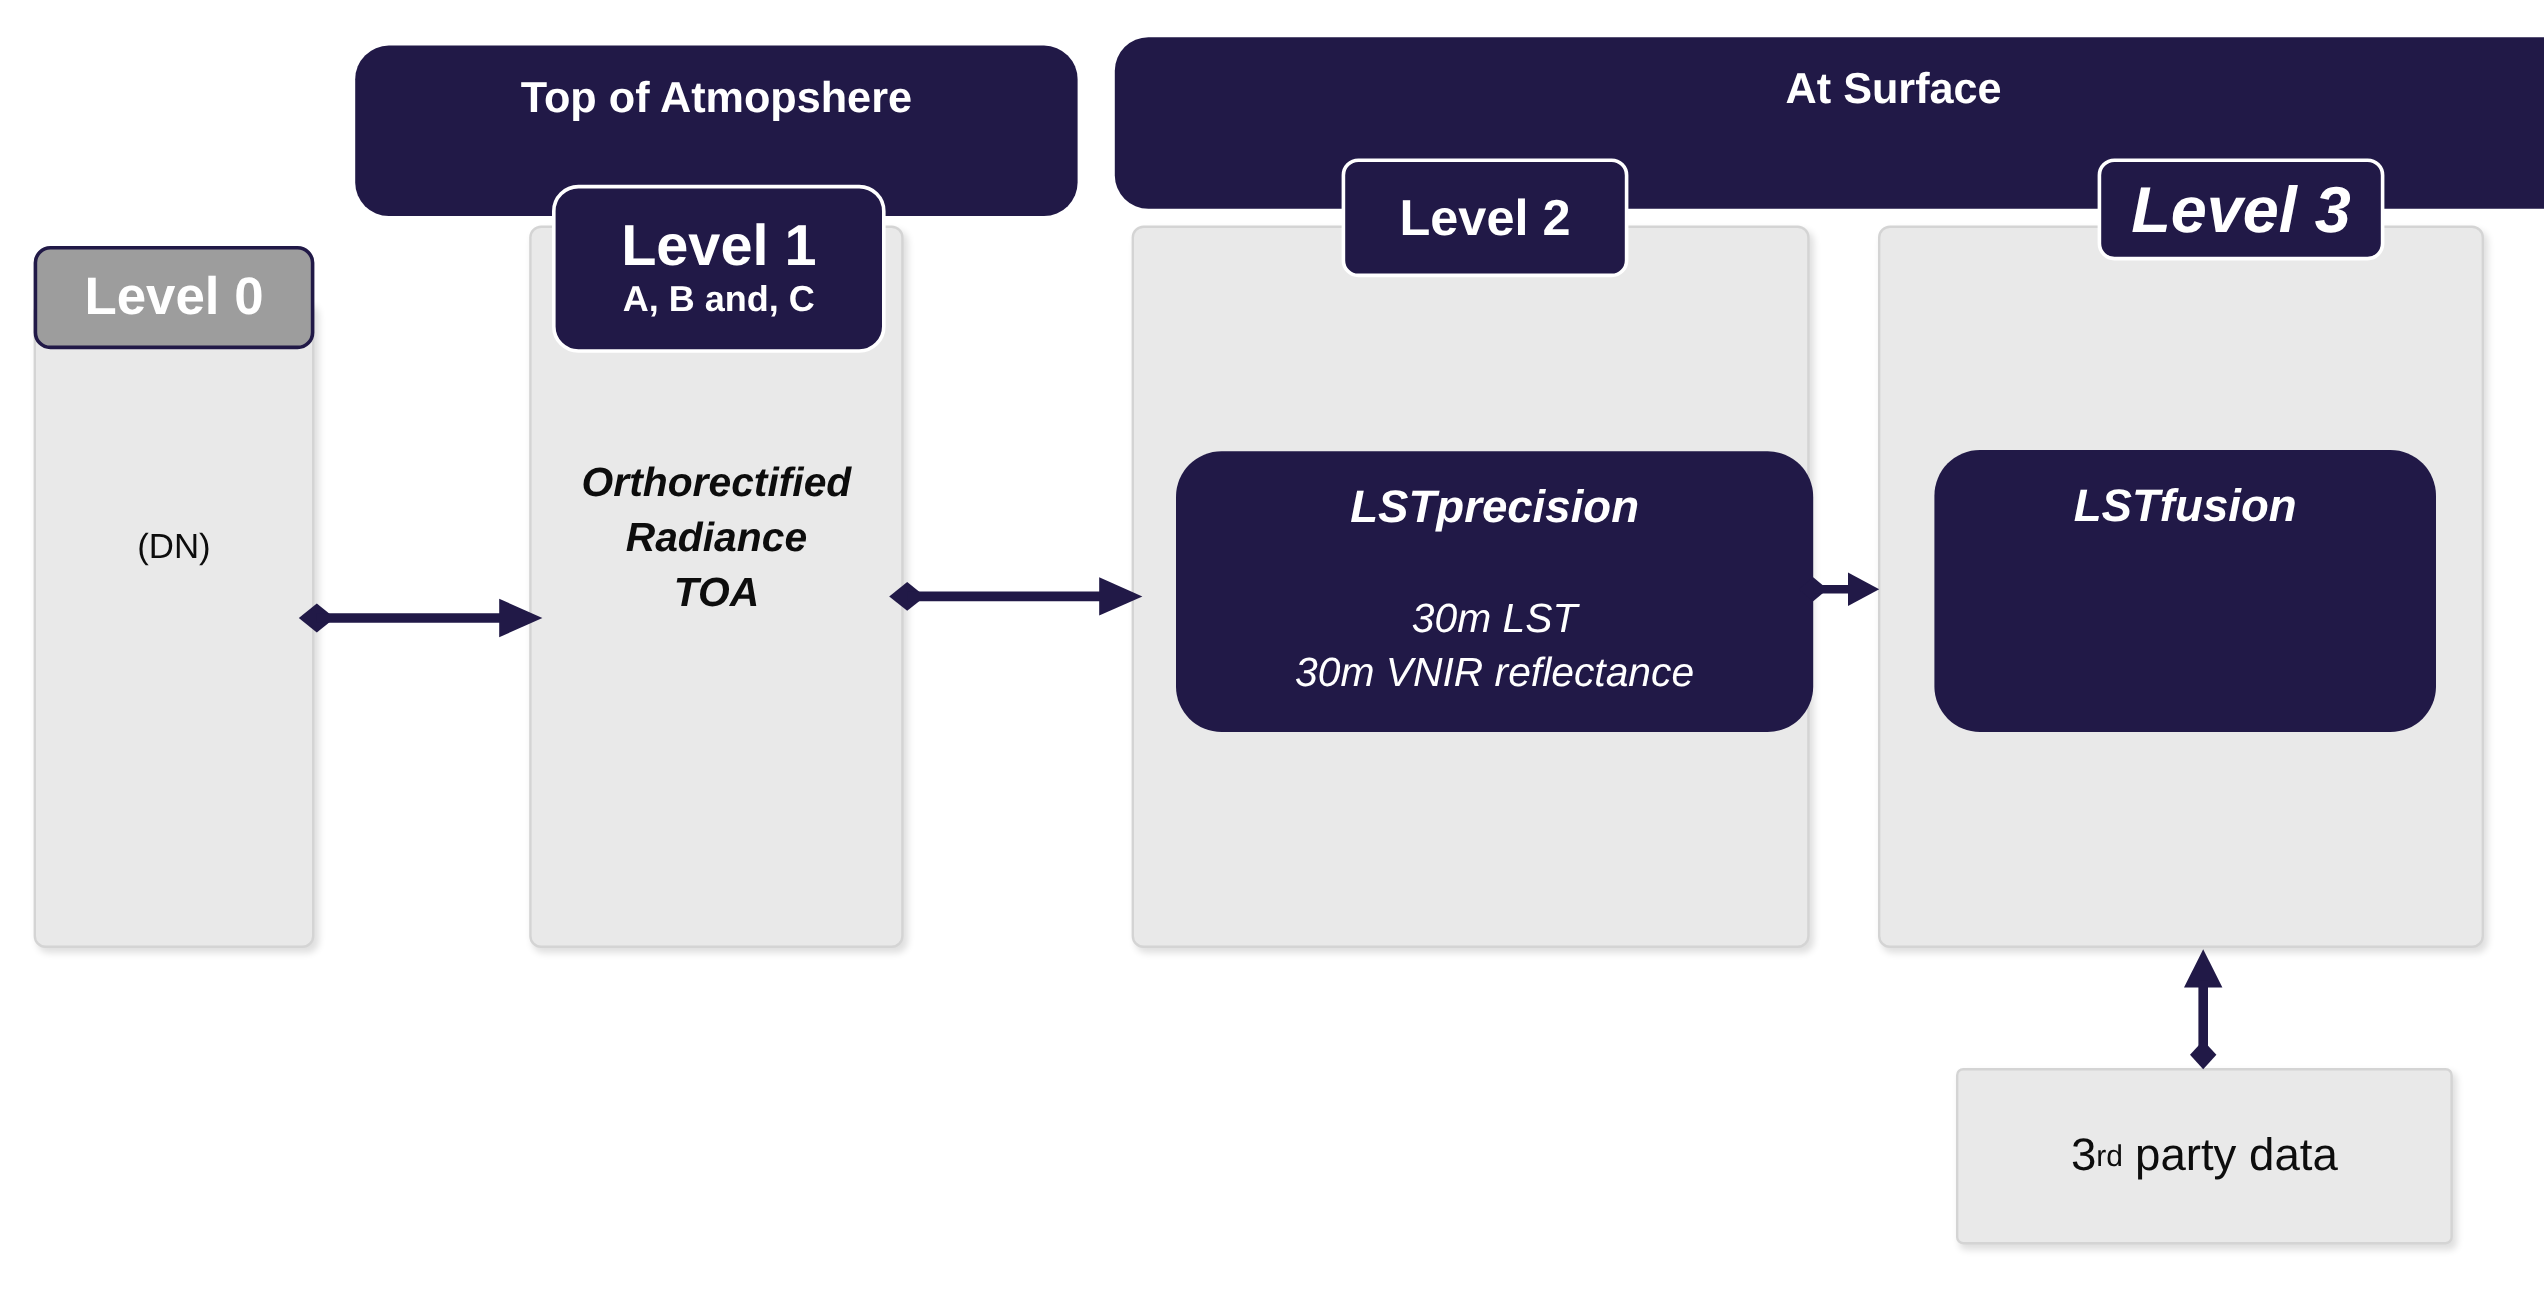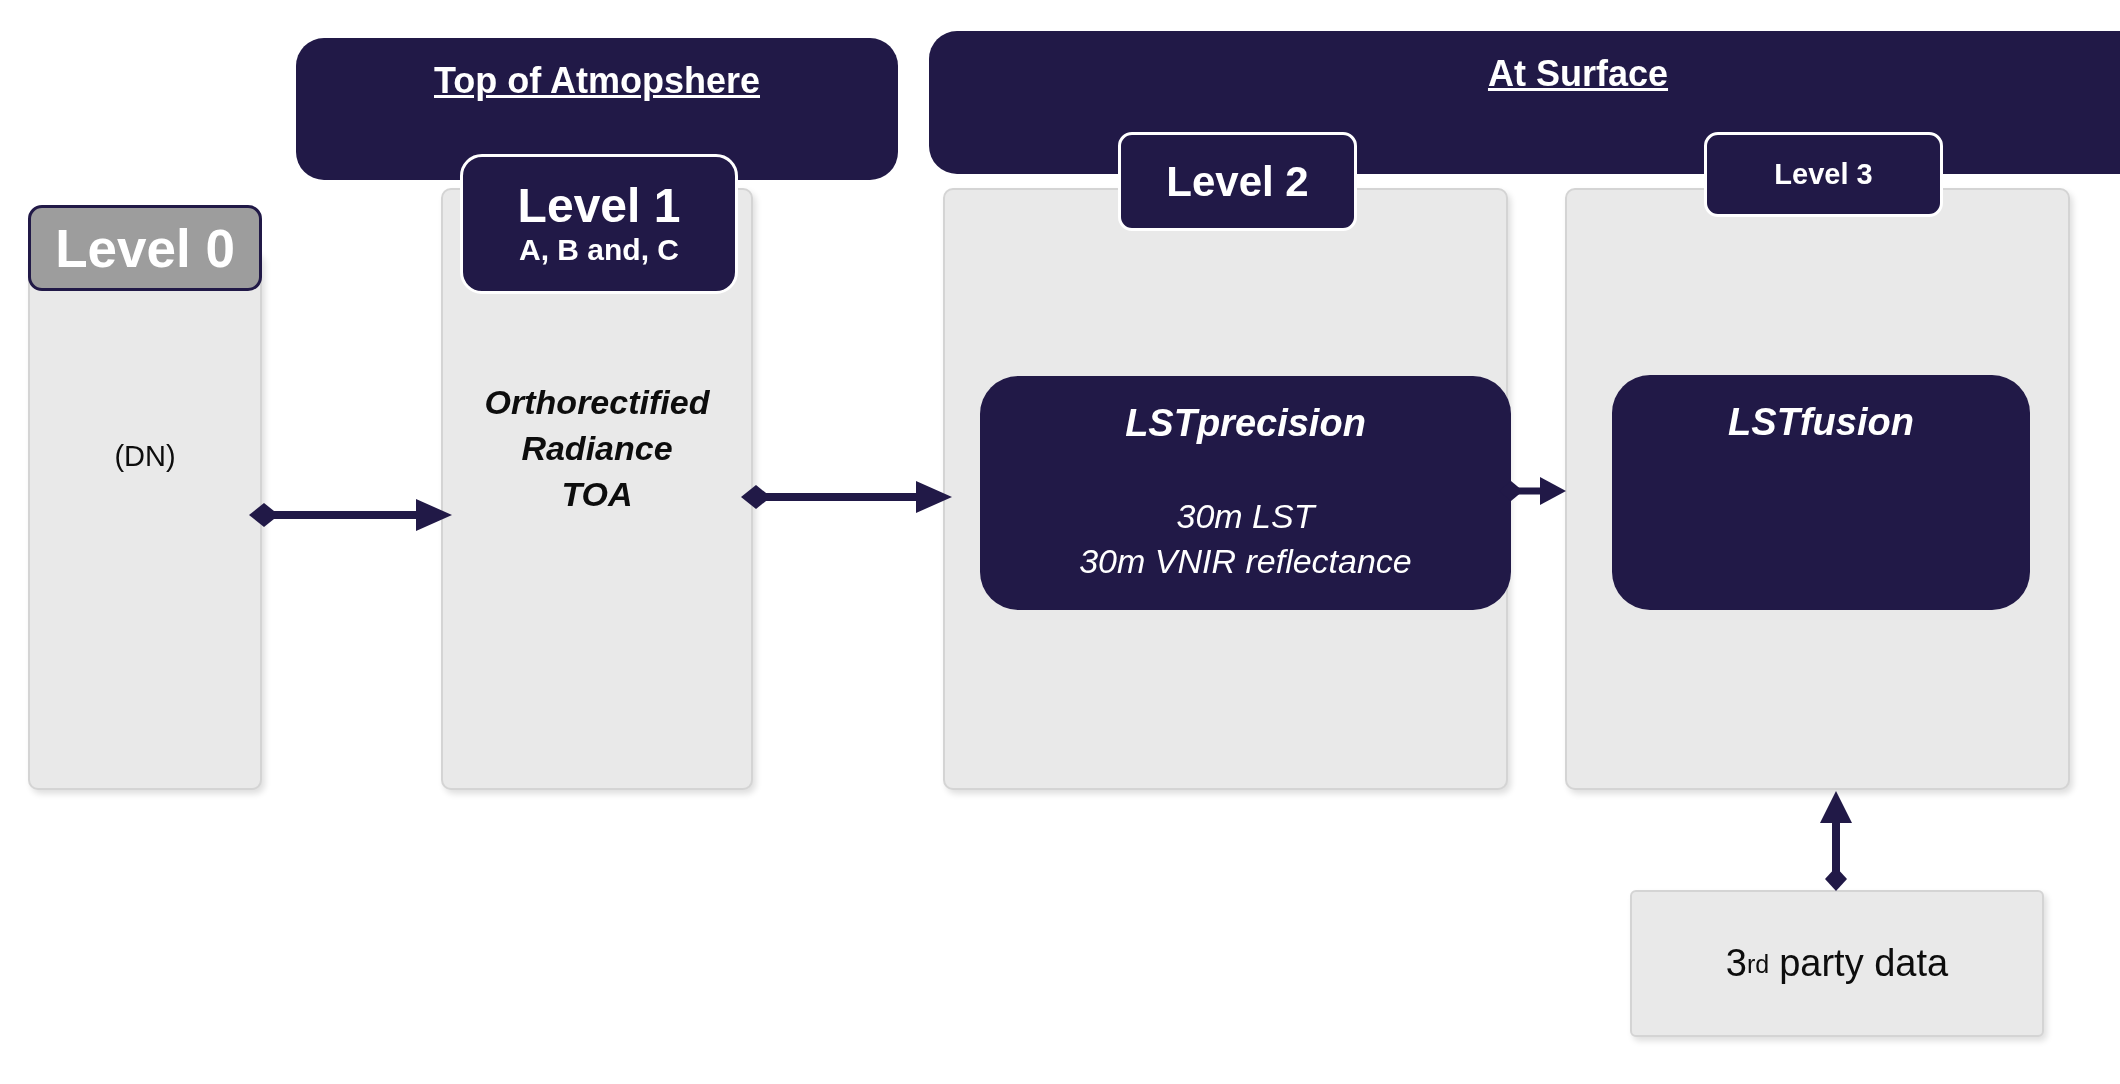--- a/index.html
+++ b/index.html
@@ -9,54 +9,54 @@
   html,body{margin:0;padding:0;background:var(--background);}
   .stage{
     position:relative;width:2120px;height:1084px;background:var(--background);
     font-family:"Liberation Sans","DejaVu Sans",sans-serif;overflow:hidden;
   }
   
   .banner{
     position:absolute;background:var(--navy);border-radius:28px;z-index:1;
     color:var(--white);font-weight:bold;font-size:36px;text-align:center;
   }
-  .banner .banner-label{position:absolute;left:0;right:0;top:22px;text-decoration:underline;}
+  .banner .banner-label{position:absolute;left:0;right:0;top:22px;}
   .banner-toa{left:296px;top:38px;width:602px;height:142px;}
   .banner-surface{left:929px;top:31px;width:1298px;height:143px;}
   
   .panel{
     position:absolute;background:var(--panel);border:2px solid var(--panel_border);
     border-radius:10px;box-shadow:3px 4px 6px rgba(0,0,0,.13);z-index:2;box-sizing:border-box;
   }
   .panel-l0{left:28px;top:250px;width:234px;height:540px;}
   .panel-l1{left:441px;top:188px;width:312px;height:602px;}
   .panel-l2{left:943px;top:188px;width:565px;height:602px;}
   .panel-l3{left:1565px;top:188px;width:505px;height:602px;}
   
   .badge{
     position:absolute;z-index:4;display:flex;flex-direction:column;align-items:center;
     justify-content:center;color:var(--white);font-weight:bold;text-align:center;box-sizing:border-box;
   }
   .badge-l0{
     left:28px;top:205px;width:234px;height:86px;background:var(--badge_gray);
-    border:3px solid var(--navy);border-radius:14px;font-size:53px;
+    border:3px solid var(--navy);border-radius:14px;font-size:44px;
   }
   .badge-l1{
     left:460px;top:118px;width:278px;height:140px;background:var(--navy);
     border:3px solid var(--white);border-radius:22px;margin-top:36px;
   }
   .badge-l1 .badge-main{font-size:48px;line-height:1.1;}
   .badge-l1 .badge-sub{font-size:30px;line-height:1.2;}
   .badge-l2{
     left:1118px;top:132px;width:239px;height:99px;background:var(--navy);
     border:3px solid var(--white);border-radius:14px;font-size:42px;
   }
   .badge-l3{
-    left:1704px;top:132px;width:239px;height:85px;background:var(--navy);
-    border:3px solid var(--white);border-radius:14px;font-size:29px;
+    left:1748px;top:132px;width:239px;height:85px;background:var(--navy);
+    border:3px solid var(--white);border-radius:14px;font-size:54px;font-style:italic;
   }
   
   .panel-text{position:absolute;z-index:3;color:var(--text_dark);text-align:center;}
   .raw-data{left:28px;top:298px;width:234px;font-size:38px;font-weight:bold;}
   .dn{left:28px;top:440px;width:234px;font-size:29px;}
   .l1-content{
     left:441px;top:380px;width:312px;font-size:34px;font-weight:bold;
     font-style:italic;line-height:1.35;
   }
   

